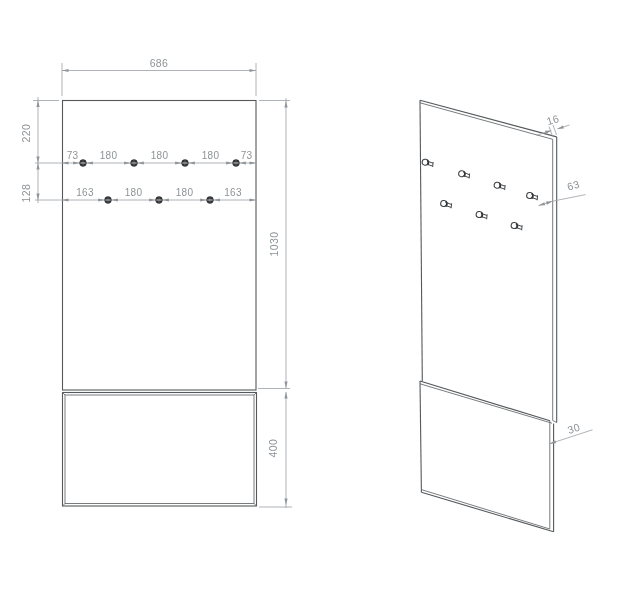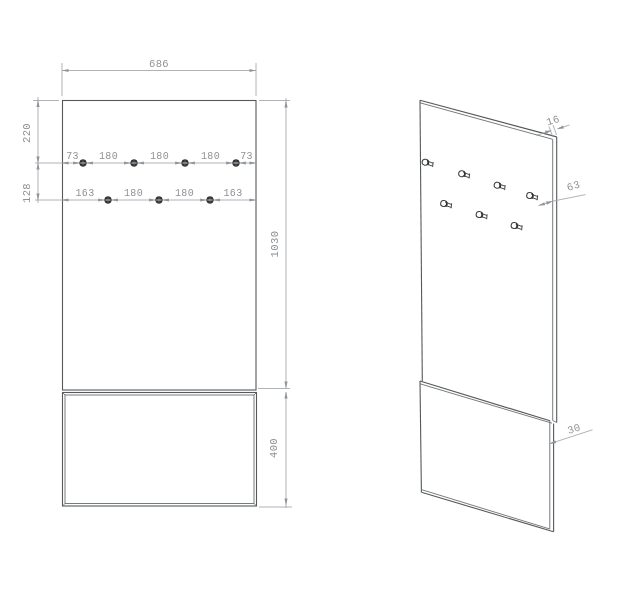--- a/index.html
+++ b/index.html
@@ -1,17 +1,17 @@
 <!DOCTYPE html>
 <html><head>
 <meta charset="utf-8">
 <style>
   html,body{margin:0;padding:0;background:#ffffff;}
   .canvas{position:relative;width:640px;height:600px;background:#ffffff;overflow:hidden;
-          font-family:Liberation Mono, monospace;}
+          font-family:Liberation Sans, sans-serif;}
   svg{position:absolute;left:0;top:0;}
   .edge{stroke:#55595c;stroke-width:1.1;fill:none;stroke-linejoin:miter;}
   .edge2{stroke:#6a6e71;stroke-width:0.9;fill:none;}
   .dim{stroke:#9aa0a4;stroke-width:0.8;fill:none;}
   .ah{fill:#8f9598;stroke:none;}
   .dimtext{fill:#8f9396;font-size:10.5px;letter-spacing:0.4px;}
   .dimtext-sm{fill:#8f9396;font-size:10px;letter-spacing:0.3px;}
   .hf{fill:#2f3133;stroke:#2f3133;stroke-width:0.5;}
   .hfs{stroke:#d8d8d8;stroke-width:0.9;fill:none;}
   .hfs2{stroke:#9a9a9a;stroke-width:0.5;fill:none;}

